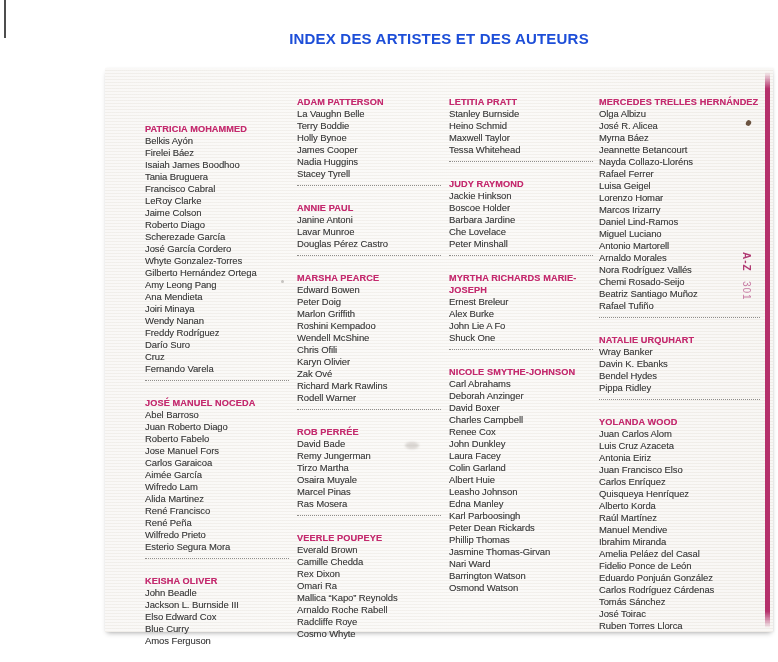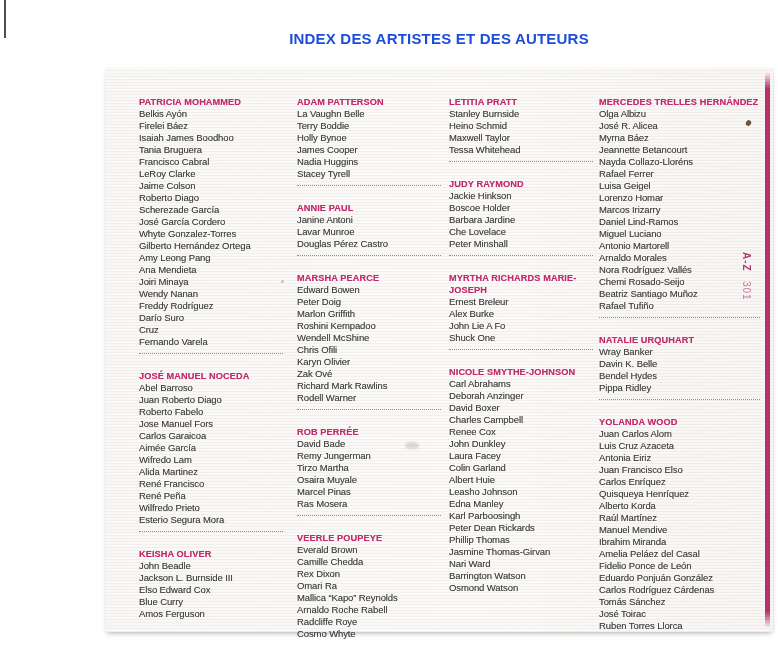--- a/index.html
+++ b/index.html
@@ -19,21 +19,21 @@
 
   .scan-page {
     position: absolute; left: 105px; top: 68px; width: 668px; height: 564px;
     background:
       repeating-linear-gradient(180deg, rgba(255,255,255,0.45) 0 2px, rgba(226,222,215,0.22) 2px 3px),
       linear-gradient(90deg, #f5f3f0, #f8f6f3 55%, #f3f0ec);
     box-shadow: 0 3px 5px -2px rgba(0,0,0,0.30), 1px 0 2px rgba(0,0,0,0.06);
   }
 
   .col { position: absolute; top: 28px; }
-  .col-0 { left: 34px;  width: 148px; }
+  .col-0 { left: 40px;  width: 148px; margin-top: 27px; }
   .col-1 { left: 192px; width: 148px; }
   .col-2 { left: 344px; width: 148px; }
   .col-3 { left: 494px; width: 166px; }
 
   .sec-header {
     font-size: 9.2px; font-weight: bold; color: #c42a6e;
     line-height: 12px; letter-spacing: 0.1px;
     text-shadow: 0 0 0.5px rgba(196,42,110,0.5);
   }
   .name {
@@ -217,21 +217,21 @@
       <div class="name">Miguel Luciano</div>
       <div class="name">Antonio Martorell</div>
       <div class="name">Arnaldo Morales</div>
       <div class="name">Nora Rodríguez Vallés</div>
       <div class="name">Chemi Rosado-Seijo</div>
       <div class="name">Beatriz Santiago Muñoz</div>
       <div class="name">Rafael Tufiño</div>
       <div class="divider"></div>
       <div class="sec-header">NATALIE URQUHART</div>
       <div class="name">Wray Banker</div>
-      <div class="name">Davin K. Belle</div>
+      <div class="name">Davin K. Ebanks</div>
       <div class="name">Bendel Hydes</div>
       <div class="name">Pippa Ridley</div>
       <div class="divider"></div>
       <div class="sec-header">YOLANDA WOOD</div>
       <div class="name">Juan Carlos Alom</div>
       <div class="name">Luis Cruz Azaceta</div>
       <div class="name">Antonia Eiriz</div>
       <div class="name">Juan Francisco Elso</div>
       <div class="name">Carlos Enríquez</div>
       <div class="name">Quisqueya Henríquez</div>

